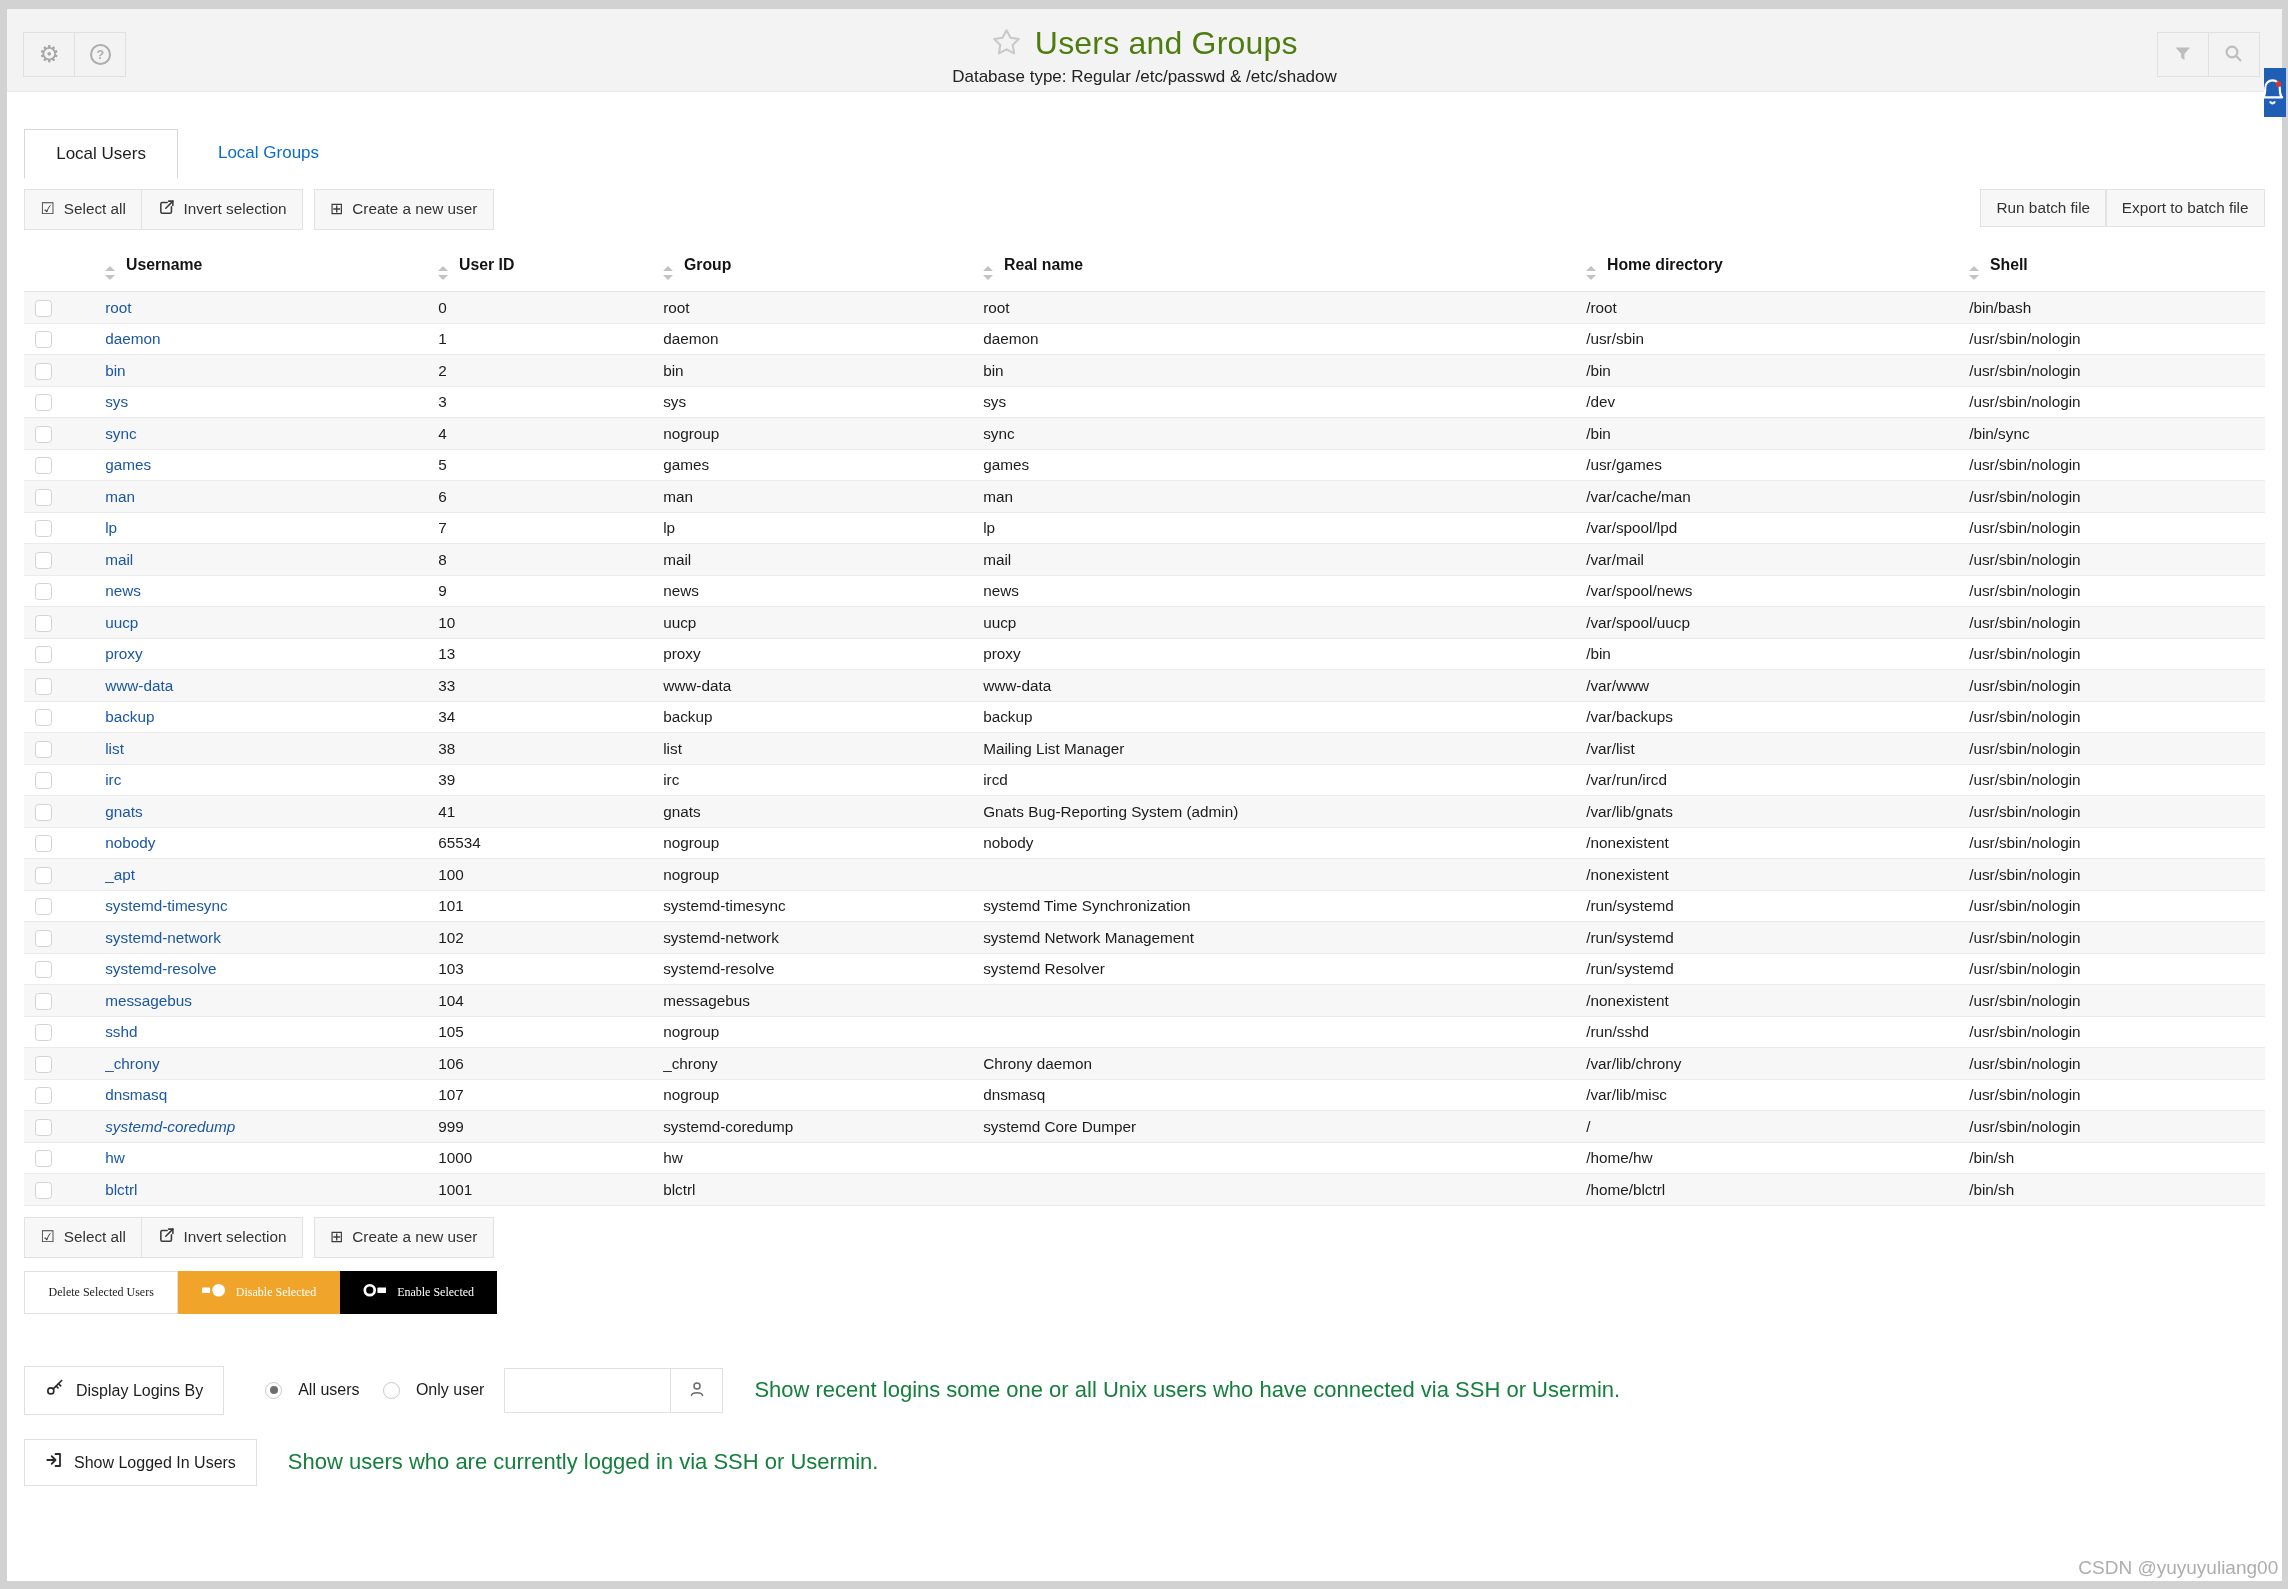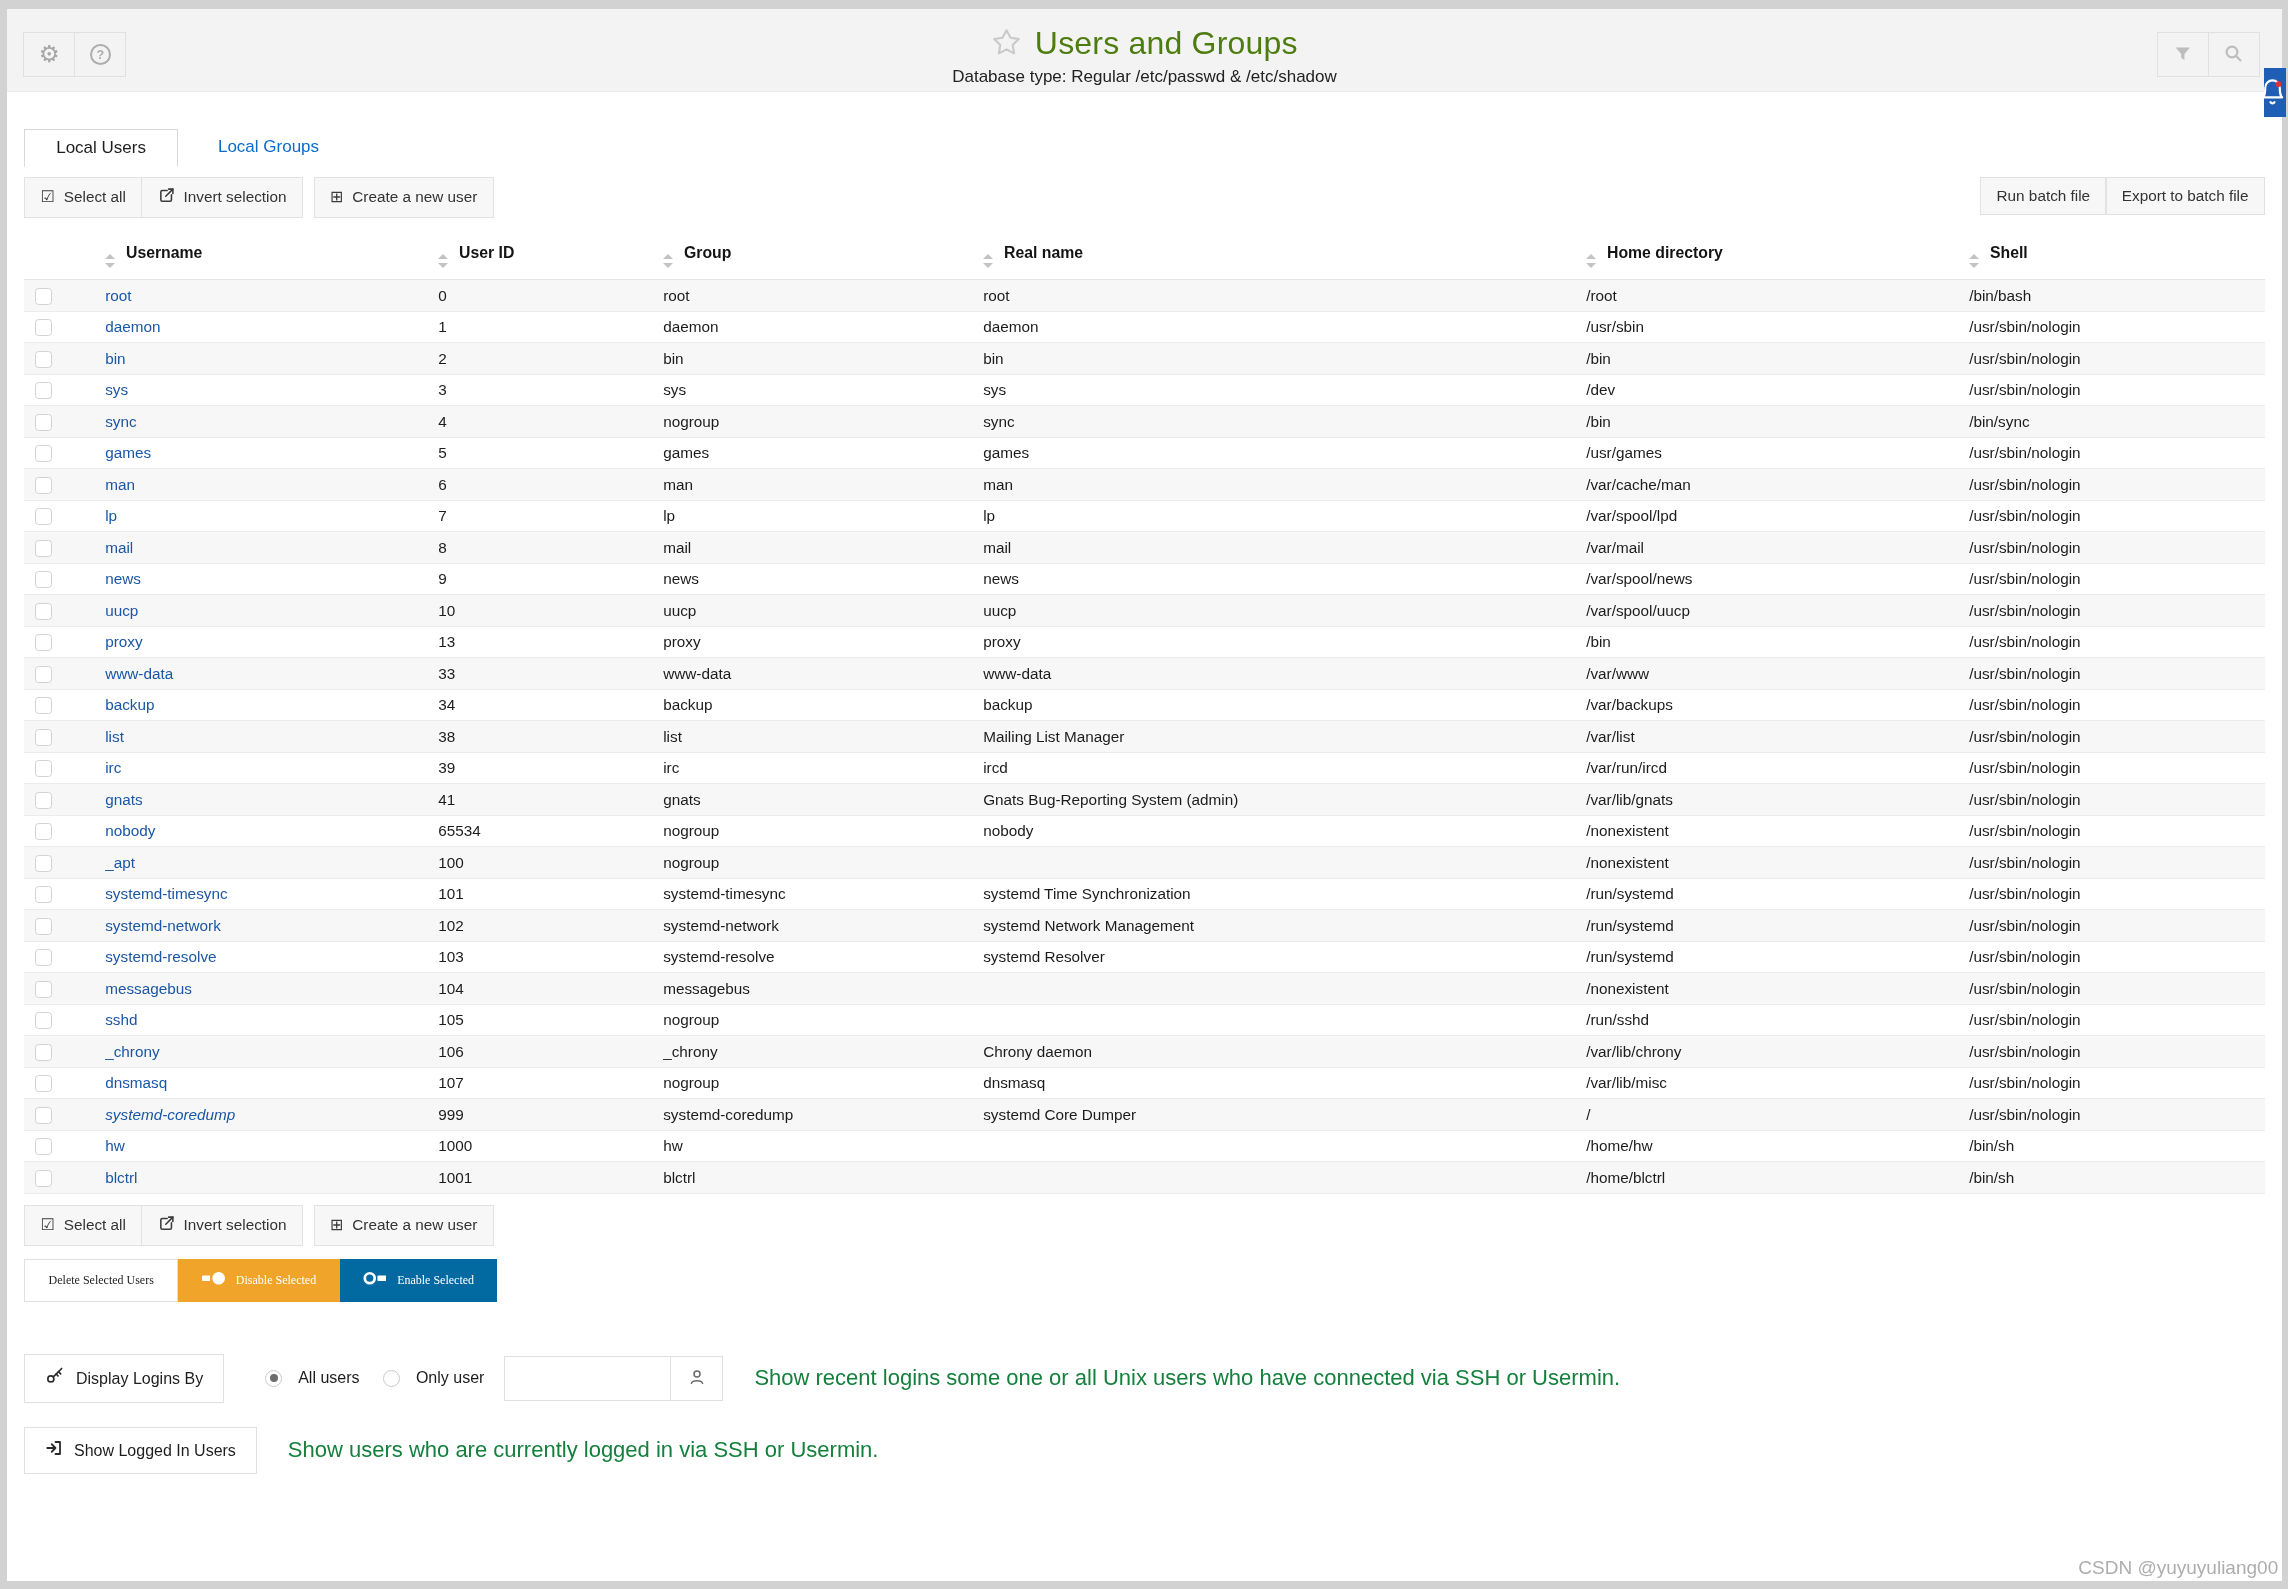--- a/index.html
+++ b/index.html
@@ -42,21 +42,21 @@
     background:#1e5eb4; z-index:10; overflow:hidden;
   }
   .bell-badge svg { position:absolute; left:-5.4px; top:10px; }
 
   
   .content { padding:0 17px; position:relative; }
 
   .tabs { margin-top:36px; display:flex; align-items:center; }
   .tab-active {
     border:0.9px solid #d8d8d8; border-bottom-color:#ffffff; background:#fff;
-    padding:8px 31px; font-size:17px; color:#1e1e1e; cursor:default; position:relative; top:0.9px;
+    padding:14px 31px; font-size:17px; color:#1e1e1e; cursor:default; position:relative; top:0.9px;
   }
   .tab-link {
     margin-left:40px; font-size:17px; color:#0b6cc8; text-decoration:none; cursor:pointer;
   }
 
   .toolbar-row { margin-top:10.8px; display:flex; justify-content:space-between; align-items:flex-start; }
   .btn-group { display:flex; }
   .btn {
     background:#f7f7f7; border:0.9px solid #e2e2e2; color:#333;
     font-size:15.3px; font-family:inherit; padding:9px 15.3px; cursor:pointer;
@@ -96,21 +96,21 @@
   a.user-link.italic { font-style:italic; }
 
   
   .action-row { margin-top:12.6px; display:flex; }
   .btn-big {
     font-size:12px; font-family:Liberation Serif, serif; padding:12.6px 23.4px; cursor:pointer;
     display:inline-flex; align-items:center; gap:10.8px; border:none; line-height:1.2;
   }
   .btn-delete { background:#fff; border:0.9px solid #e0e0e0; color:#1e1e1e; }
   .btn-disable { background:#f0a52a; color:#fff; }
-  .btn-enable  { background:#0369a1; color:#fff; }
+  .btn-enable  { background:#000000; color:#fff; }
 
   
   .logins-row { margin-top:52px; display:flex; align-items:center; }
   .btn-outline {
     background:#fff; border:0.9px solid #e0e0e0; color:#1e1e1e;
     font-size:16px; font-family:inherit; padding:11.7px 20px; cursor:pointer;
     display:inline-flex; align-items:center; gap:10.8px; line-height:1.2;
   }
   .radios { display:flex; align-items:center; margin-left:41px; gap:23.4px; }
   .radio-label { display:inline-flex; align-items:center; gap:16px; font-size:16px; cursor:pointer; }

